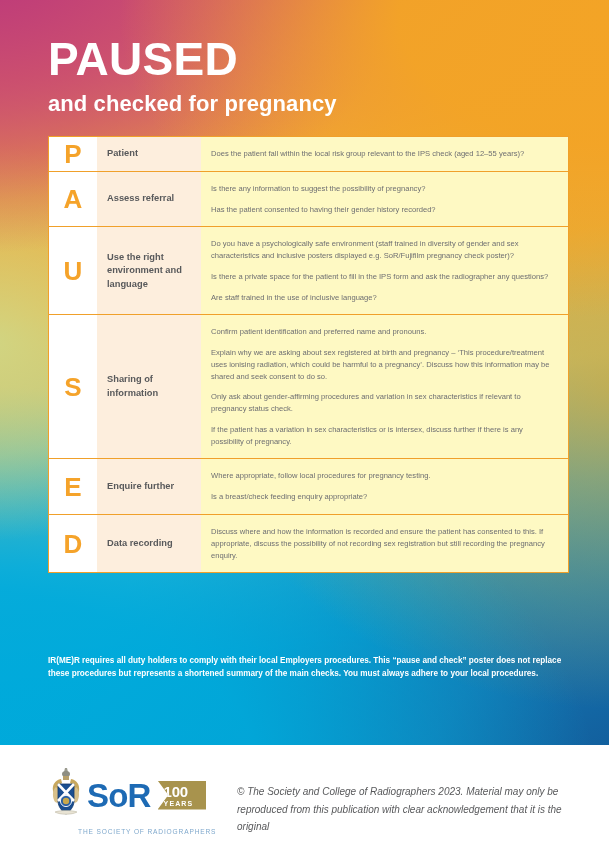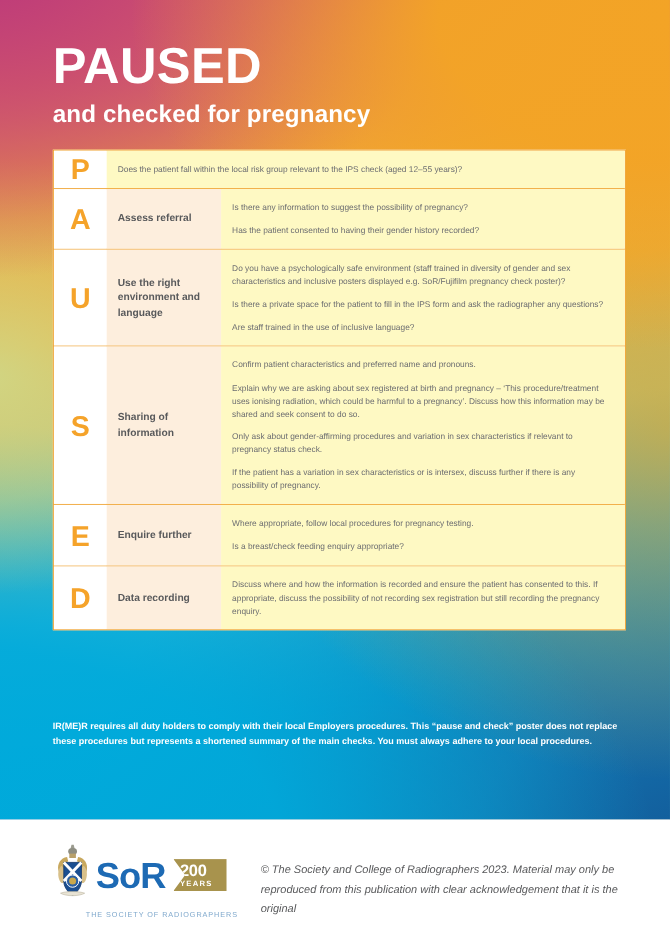--- a/index.html
+++ b/index.html
@@ -229,20 +229,21 @@
 
   <div class="header">
     <div class="title-main">PAUSED</div>
     <div class="title-sub">and checked for pregnancy</div>
   </div>
 
   <div class="table">
 
     <div class="row">
       <div class="cell-letter">P</div>
+      <div class="cell-label">Patient</div>
       <div class="cell-body">
         <p>Does the patient fall within the local risk group relevant to the IPS check  (aged 12–55 years)?</p>
       </div>
     </div>
 
     <div class="row">
       <div class="cell-letter">A</div>
       <div class="cell-label">Assess referral</div>
       <div class="cell-body">
         <p>Is there any information to suggest the possibility of pregnancy?</p>
@@ -257,21 +258,21 @@
         <p>Do you have a psychologically safe environment (staff trained in diversity of gender and sex characteristics and inclusive posters displayed e.g. SoR/Fujifilm pregnancy check poster)?</p>
         <p>Is there a private space for the patient to fill in the IPS form and ask the radiographer any questions?</p>
         <p>Are staff trained in the use of inclusive language?</p>
       </div>
     </div>
 
     <div class="row">
       <div class="cell-letter">S</div>
       <div class="cell-label">Sharing of information</div>
       <div class="cell-body">
-        <p>Confirm patient characteristics and preferred name and pronouns.</p>
+        <p>Confirm patient identification and preferred name and pronouns.</p>
         <p>Explain why we are asking about sex registered at birth and pregnancy – ‘This procedure/treatment uses ionising radiation, which could be harmful to a pregnancy’. Discuss how this information may be shared and seek consent to do so.</p>
         <p>Only ask about gender-affirming procedures and variation in sex characteristics if relevant to pregnancy status check.</p>
         <p>If the patient has a variation in sex characteristics or is intersex, discuss further if there is any possibility of pregnancy.</p>
       </div>
     </div>
 
     <div class="row">
       <div class="cell-letter">E</div>
       <div class="cell-label">Enquire further</div>
       <div class="cell-body">
@@ -318,21 +319,21 @@
           <circle cx="16" cy="34" r="5.6" fill="#2a5fa3" stroke="#ffffff" stroke-width="0.9"></circle>
           <circle cx="16" cy="34" r="3.2" fill="#c9a84c"></circle>
 
           <path d="M5 45 C10 43 22 43 27 45 C22 48 10 48 5 45 Z" fill="#e8e3d4" stroke="#b5ae99" stroke-width="0.5"></path>
         </svg>
       </span>
 
       <span class="sor-word">SoR</span>
 
       <span class="ribbon">
-        <span class="hundred">200</span>
+        <span class="hundred">100</span>
         <span class="years">YEARS</span>
       </span>
 
     </div>
     <div class="sor-tagline">THE SOCIETY OF RADIOGRAPHERS</div>
   </div>
 
   <div class="copyright">© The Society and College of Radiographers 2023. Material may only be reproduced from this publication with clear acknowledgement that it is the original</div>
 
 </div>

